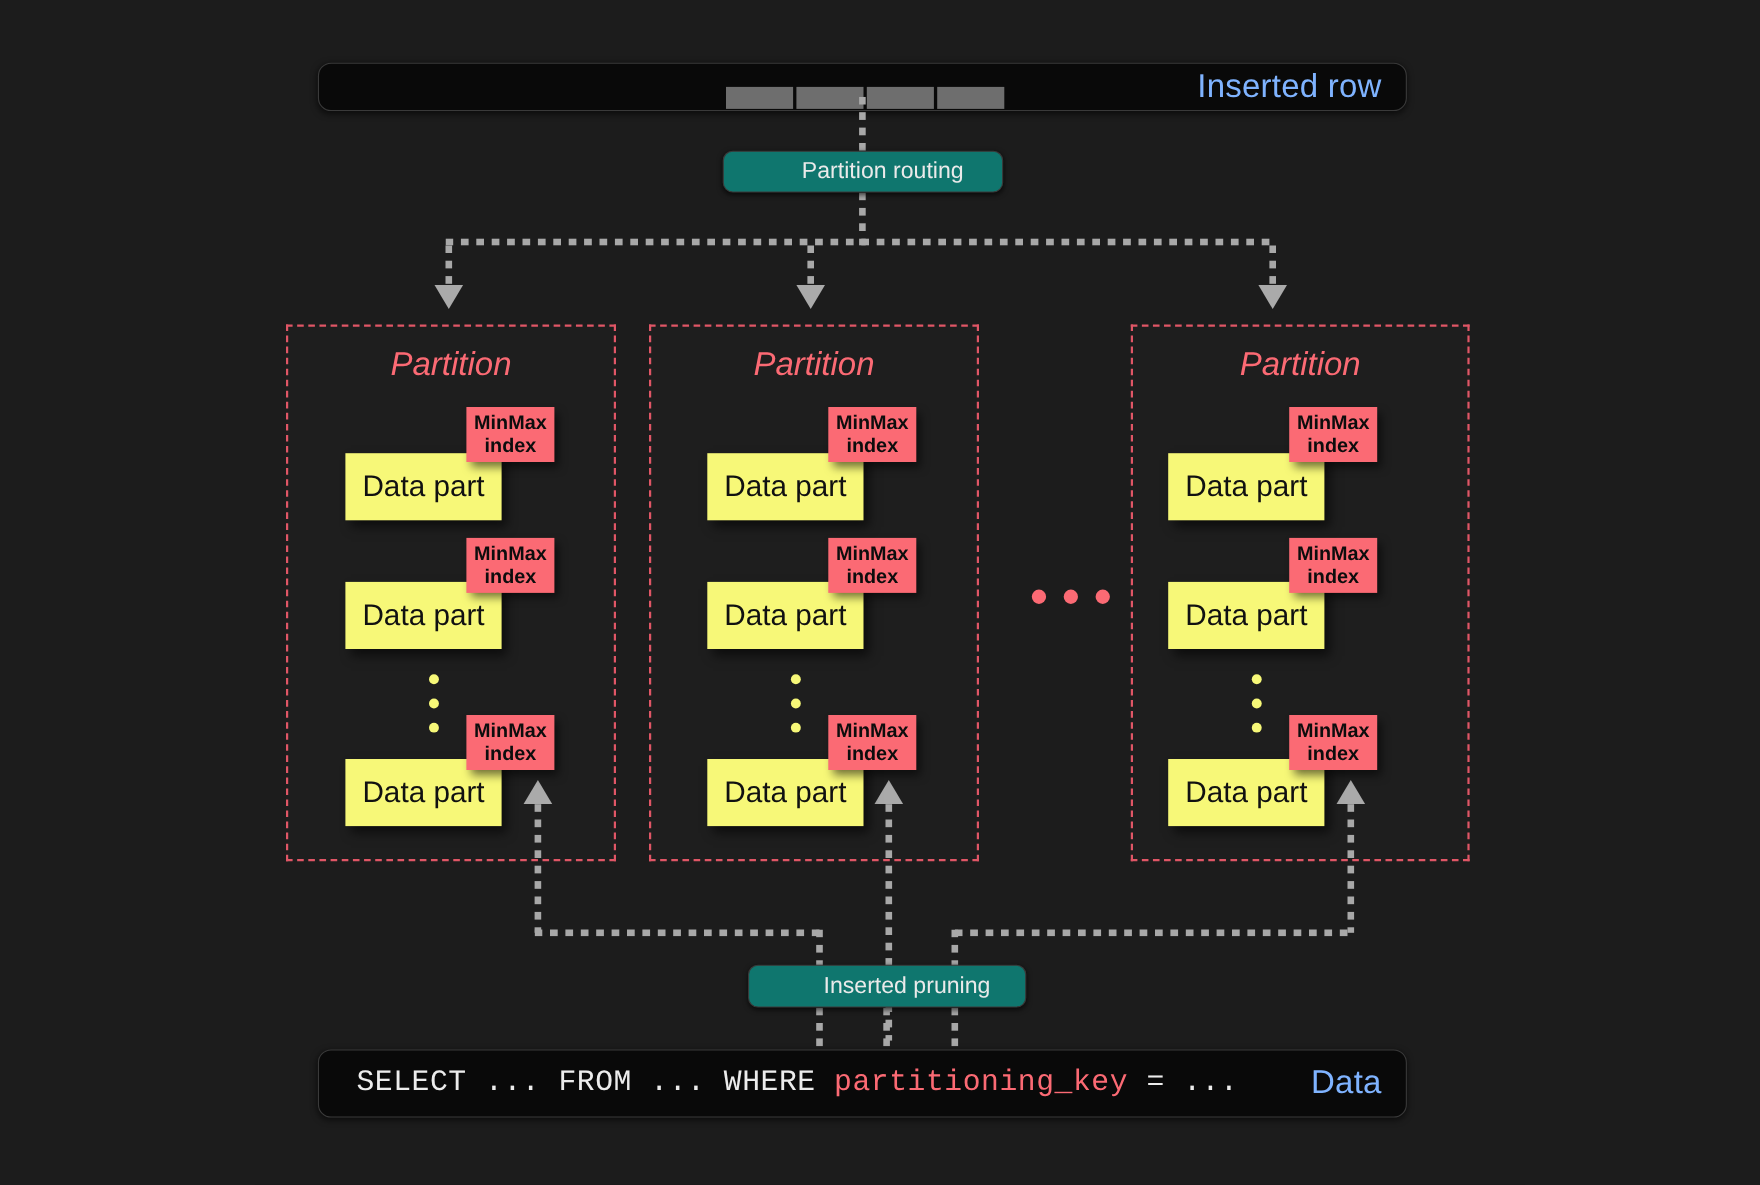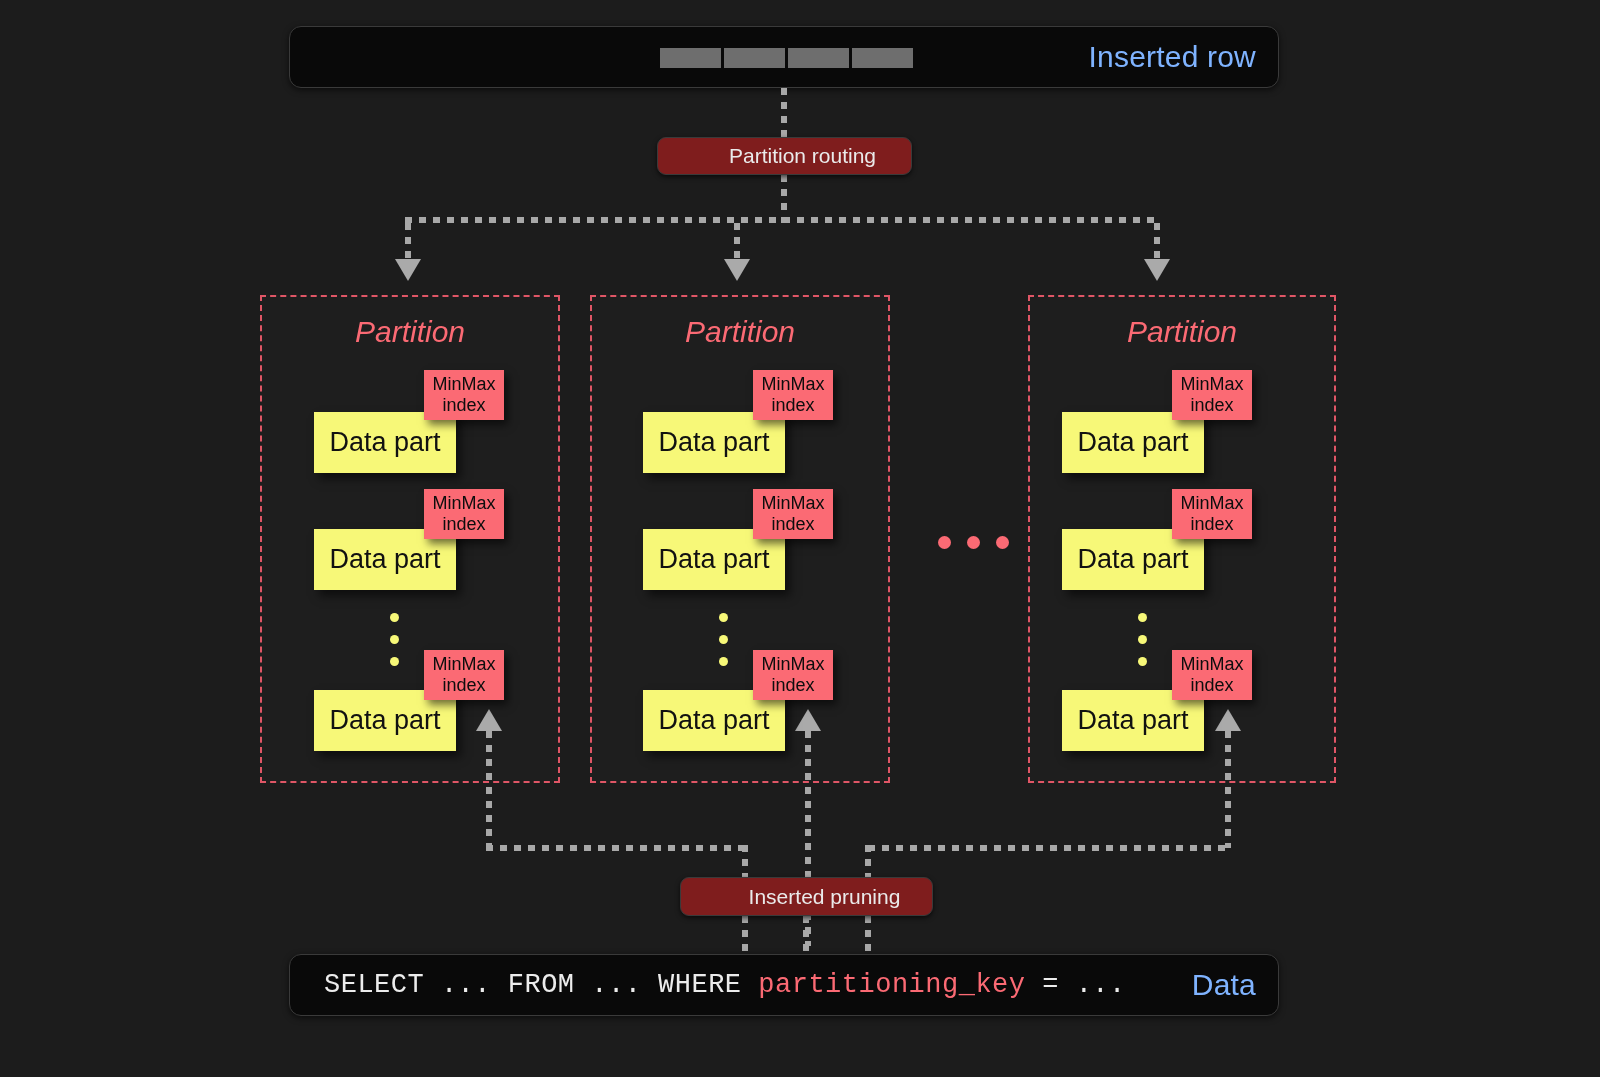--- a/index.html
+++ b/index.html
@@ -45,21 +45,21 @@
   }
   .row-cell {
     width: 61px;
     height: 20px;
     background: #6e6e6e;
   }
 
   
   .pill {
     position: absolute;
-    background: #7f1d1d;
+    background: #0f766e;
     border: 1px solid #3a3a3a;
     border-radius: 9px;
     color: #eaeaea;
     font-size: 21px;
     display: flex;
     align-items: center;
     justify-content: center;
     box-sizing: border-box;
     box-shadow: 0 2px 5px rgba(0,0,0,.65);
     z-index: 6;
@@ -131,20 +131,21 @@
     background: #fb6a74;
     color: #0d0d0d;
     font-size: 18px;
     line-height: 1.18;
     text-align: center;
     display: flex;
     align-items: center;
     justify-content: center;
     box-shadow: 4px 5px 8px rgba(0,0,0,.55);
     z-index: 4;
+    font-weight: bold;
   }
 
   
   .vdots { position: absolute; z-index: 2; }
   .vdots i {
     display: block;
     width: 9px; height: 9px;
     border-radius: 50%;
     background: #f7f878;
     margin-bottom: 13px;
@@ -169,21 +170,21 @@
     white-space: pre;
     letter-spacing: .5px;
   }
   .query-code .kw { color: #fb6a74; }
 </style>
 </head>
 <body>
 
 <div id="page">
 
-  <div class="banner" style="left:289px; top:26px; width:990px; height:62px;">
+  <div class="banner" style="left:289px; top:57px; width:990px; height:44px;">
     <div class="row-cells" style="left:370px; top:21px;">
       <div class="row-cell"></div>
       <div class="row-cell"></div>
       <div class="row-cell"></div>
       <div class="row-cell"></div>
     </div>
     <div class="banner-label">Inserted row</div>
   </div>
 
   <div class="dot-v" style="left:781px; top:88px; height:52px;"></div>

